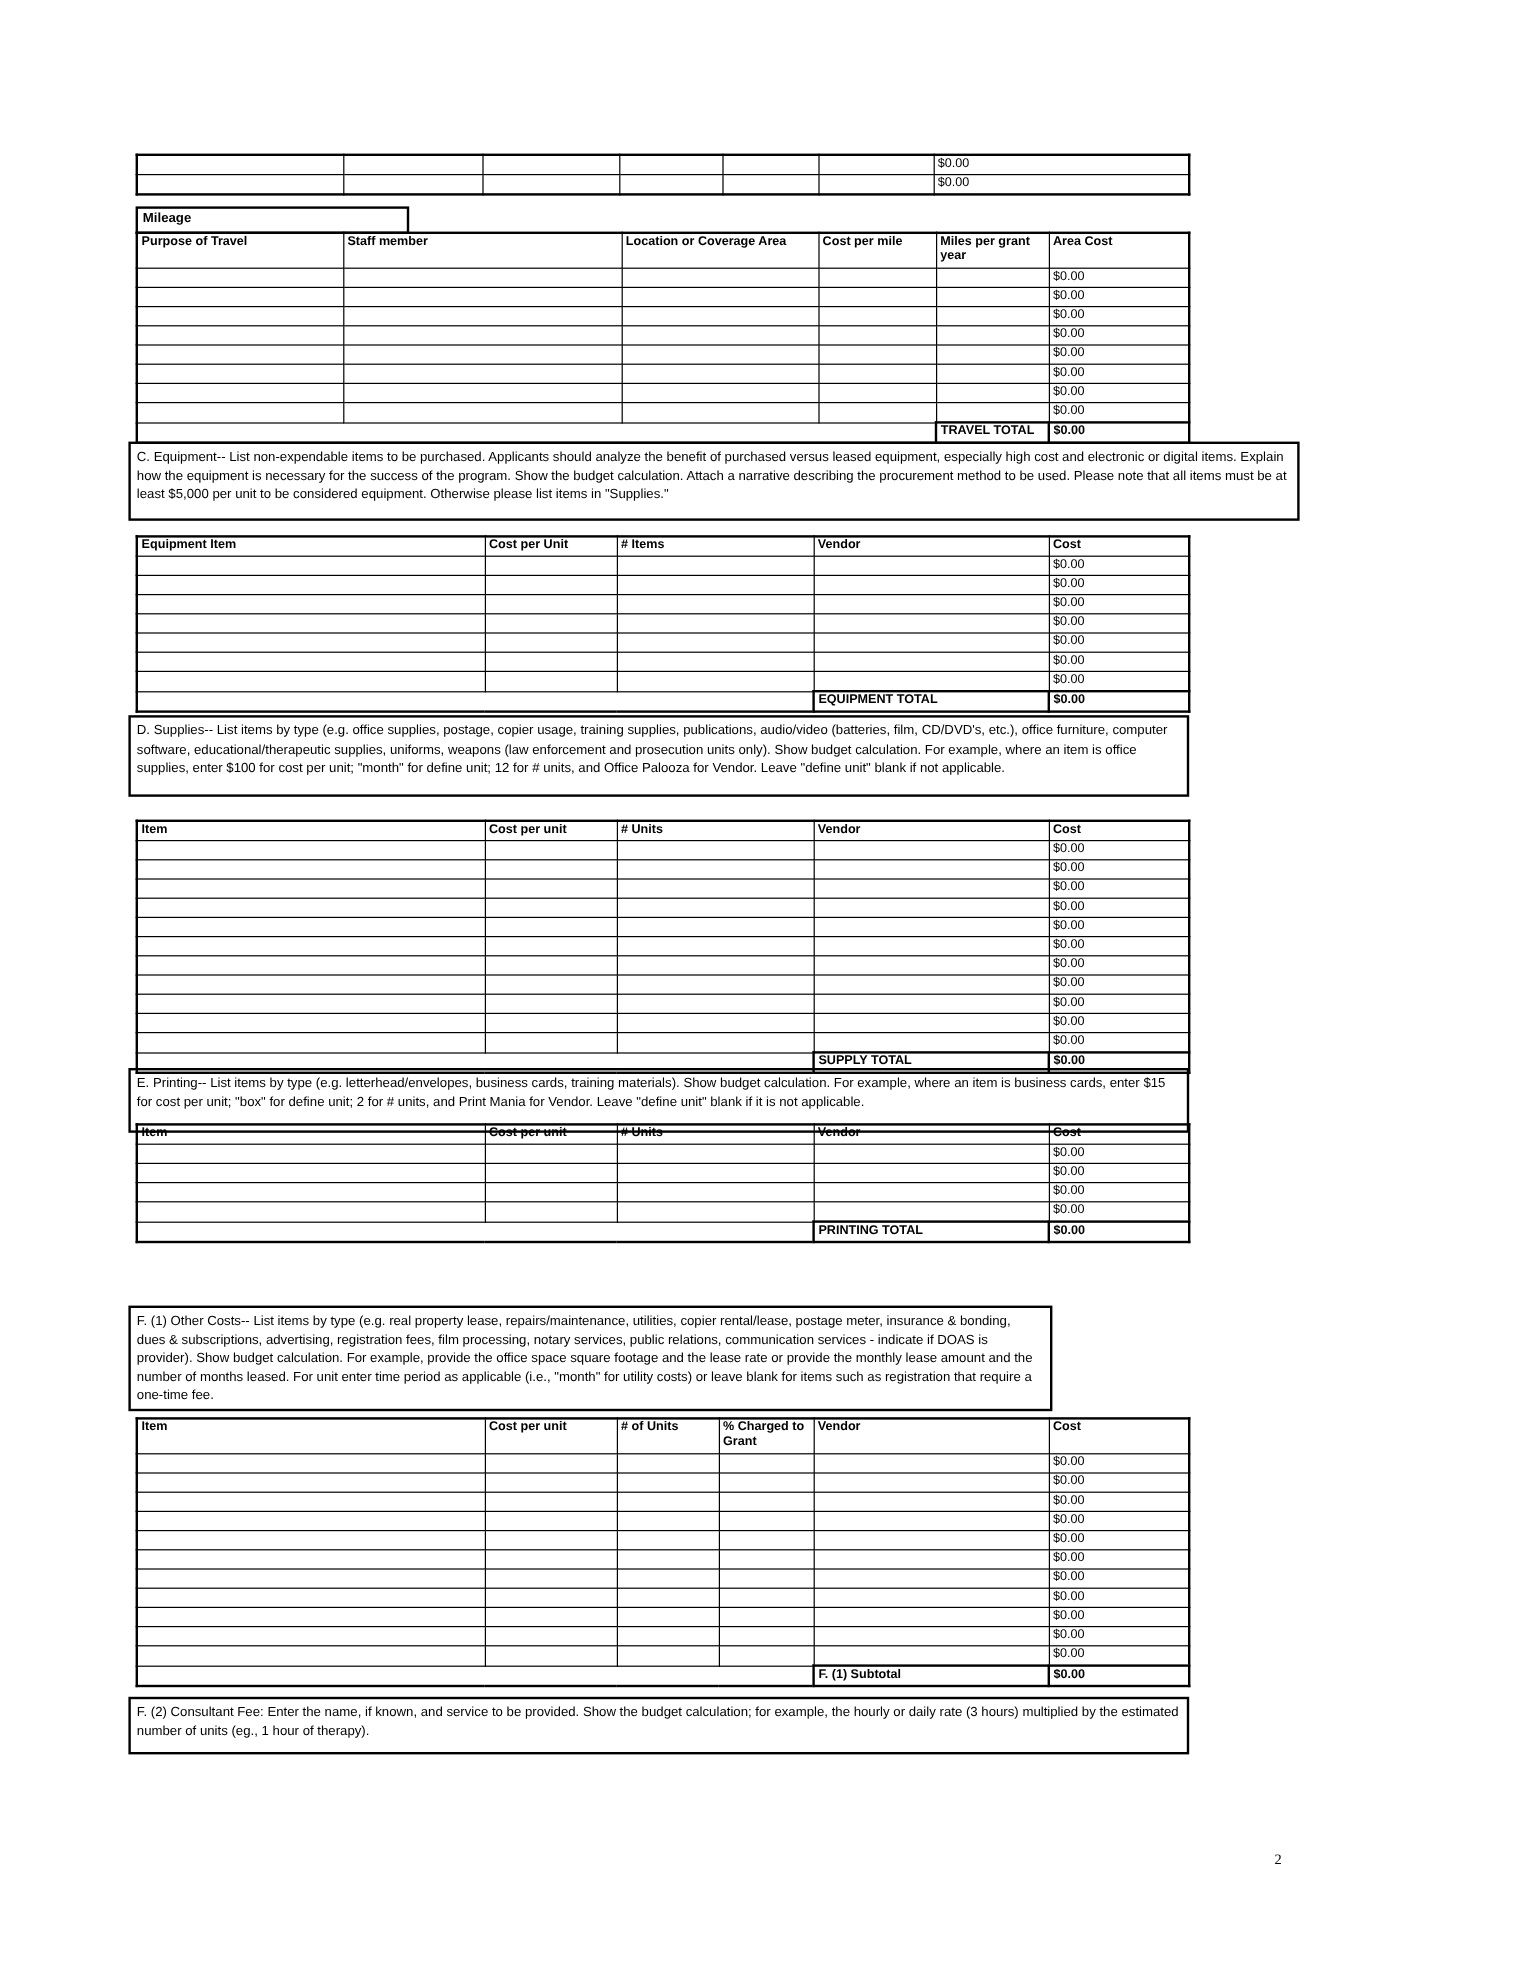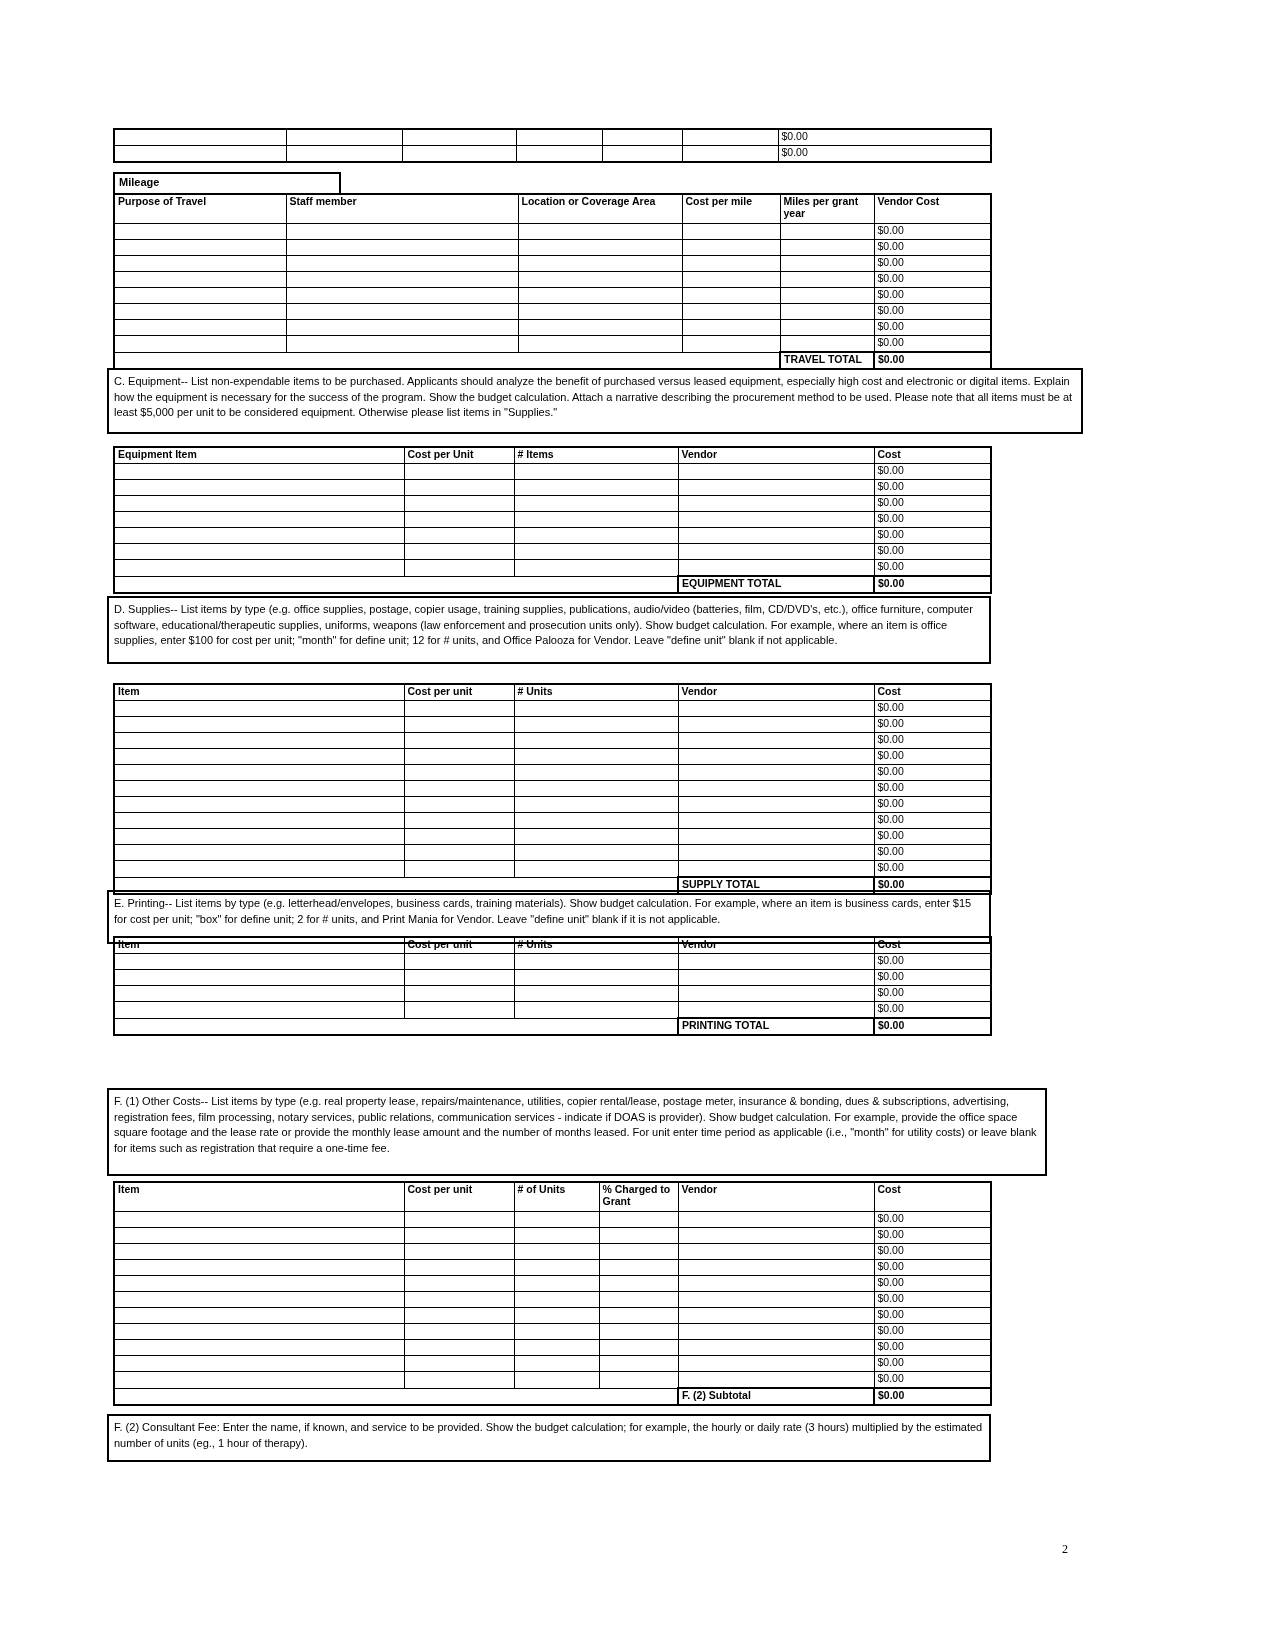--- a/index.html
+++ b/index.html
@@ -133,21 +133,21 @@
         <col style="width:94px">
         <col style="width:117px">
     </colgroup>
     <tbody id="mileage-body">
         <tr>
           <td class="hdr" style="height: 26px;">Purpose of Travel</td>
           <td class="hdr" style="height: 26px;">Staff member</td>
           <td class="hdr" style="height: 26px;">Location or Coverage Area</td>
           <td class="hdr" style="height: 26px;">Cost per mile</td>
           <td class="hdr" style="height: 26px; margin-top: 19px;">Miles per grant year</td>
-          <td class="hdr" style="height: 26px;">Vendor Cost</td>
+          <td class="hdr" style="height: 26px;">Area Cost</td>
         </tr>
         <tr>
           <td></td>
           <td></td>
           <td></td>
           <td></td>
           <td></td>
           <td class="money">$0.00</td>
         </tr>
         <tr>
@@ -445,21 +445,21 @@
           <td class="money">$0.00</td>
         </tr>
         <tr>
           <td colspan="3" class="blank-no-border"></td>
           <td class="total-lbl">PRINTING TOTAL</td>
           <td class="total-val">$0.00</td>
         </tr>
       </tbody>
   </table>
 
-  <div class="narr" style="left:107px; top:1088px; width:940px; height:88px;">
+  <div class="narr" style="left:107px; top:1088px; width:770px; height:88px;">
     <span>F. (1) Other Costs-- List items by type (e.g. real property lease, repairs/maintenance, utilities, copier rental/lease, postage meter, insurance &amp; bonding, dues &amp; subscriptions, advertising, registration fees, film processing, notary services, public relations, communication services - indicate if DOAS is provider).  Show budget calculation.  For example, provide the office space square footage and the lease rate or provide the monthly lease amount and the number of months leased. For unit enter time period as applicable (i.e., "month" for utility costs) or leave blank for items such as registration that require a one-time fee.</span>
   </div>
 
   <table class="ftable outer-thick" id="tbl-other" style="left:113px; top:1181px; width:877px;">
     <colgroup>
       <col style="width:290px">
         <col style="width:110px">
         <col style="width:85px">
       <col style="width:79px">
         <col style="width:196px">
@@ -557,21 +557,21 @@
         <tr>
           <td></td>
           <td></td>
           <td></td>
           <td></td>
           <td></td>
           <td class="money">$0.00</td>
         </tr>
         <tr>
           <td colspan="4" class="blank-no-border"></td>
-          <td class="total-lbl">F. (2) Subtotal</td>
+          <td class="total-lbl">F. (1) Subtotal</td>
           <td class="total-val">$0.00</td>
         </tr>
       </tbody>
   </table>
 
   <div class="narr" style="left:107px; top:1414px; width:884px; height:48px;">
     <span>F. (2) Consultant Fee: Enter the name, if known, and service to be provided.  Show the budget calculation; for example, the hourly or daily rate (3 hours) multiplied by the estimated number of units (eg., 1 hour of therapy).</span>
   </div>
 
   <div class="pagenum" style="left:1062px; top:1542px;">2</div>

